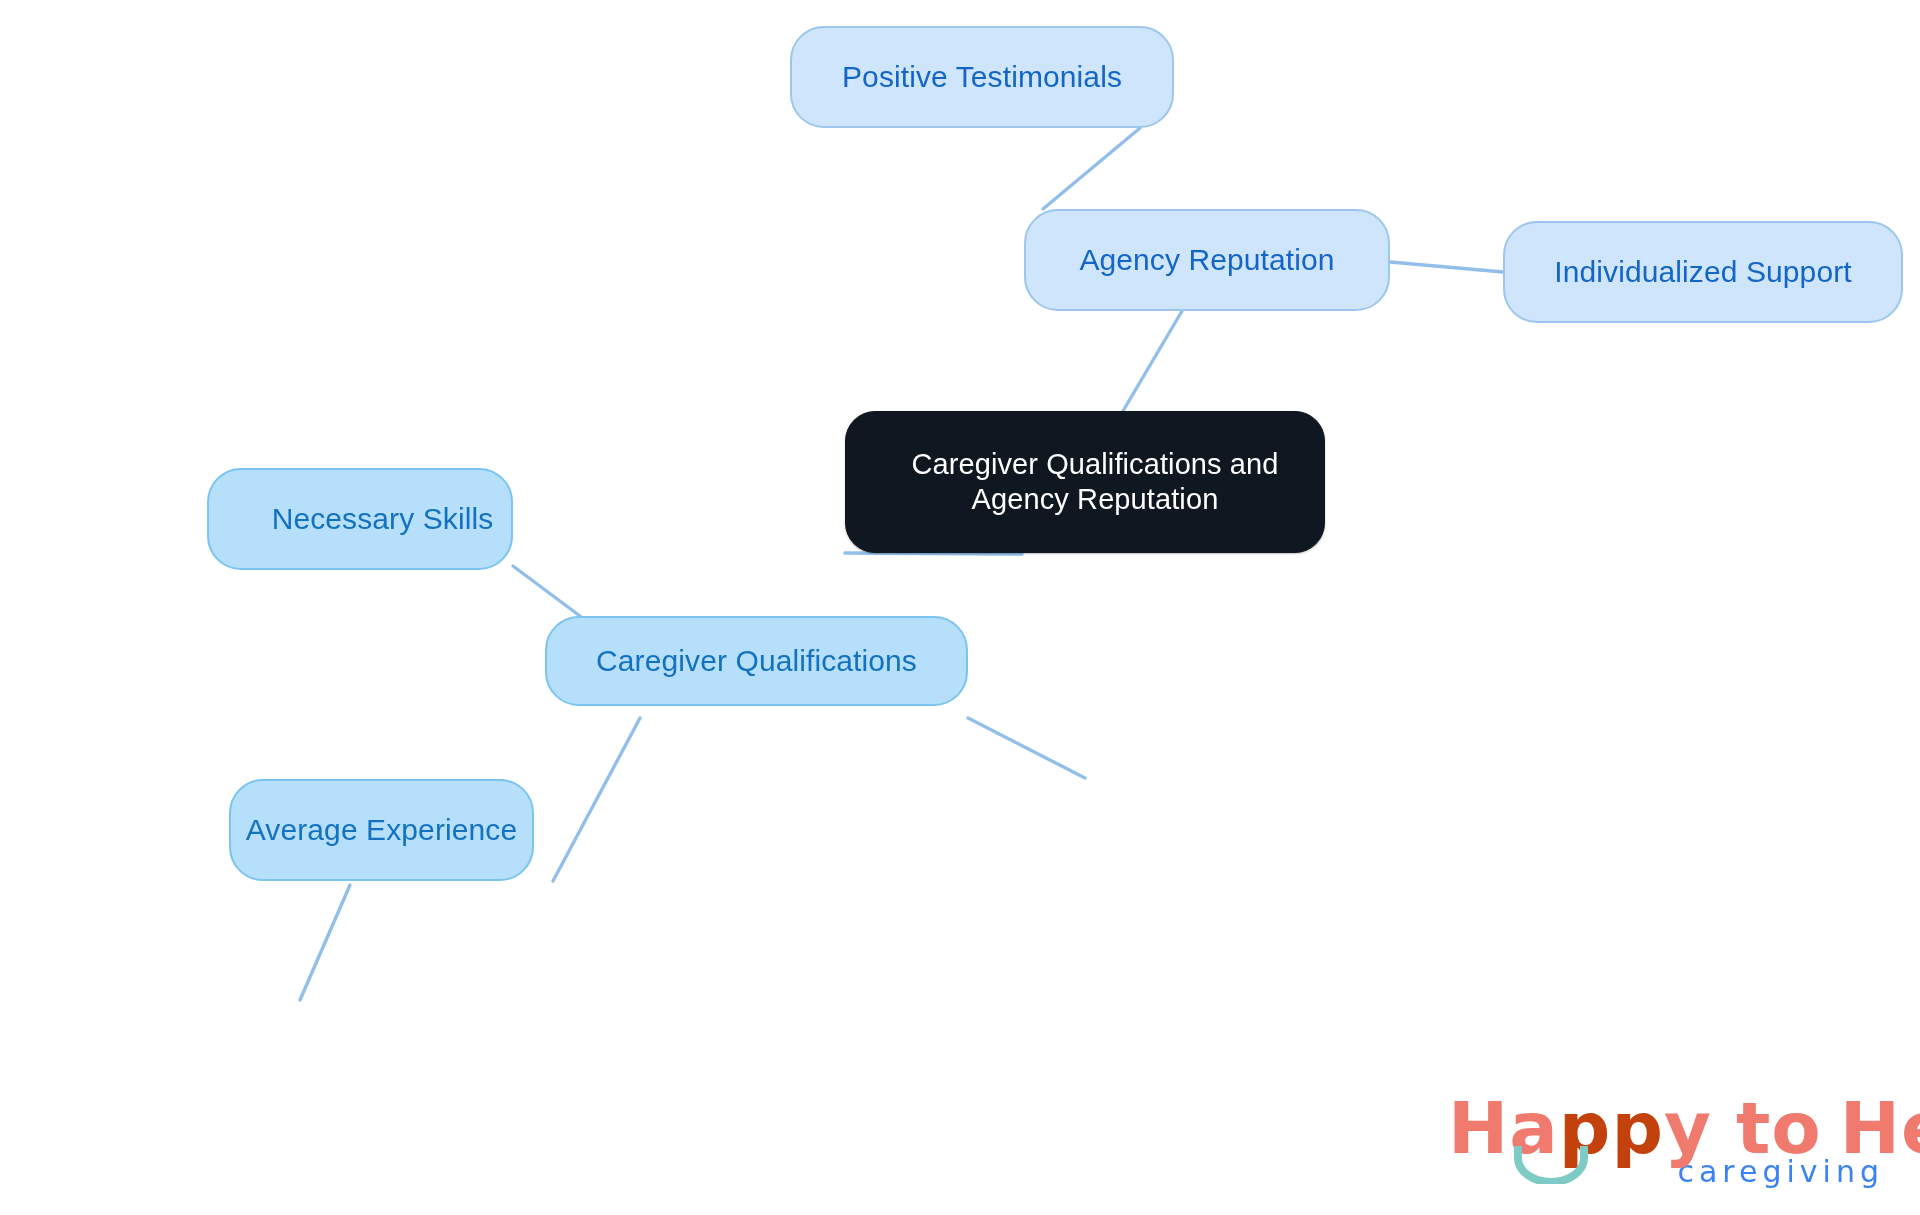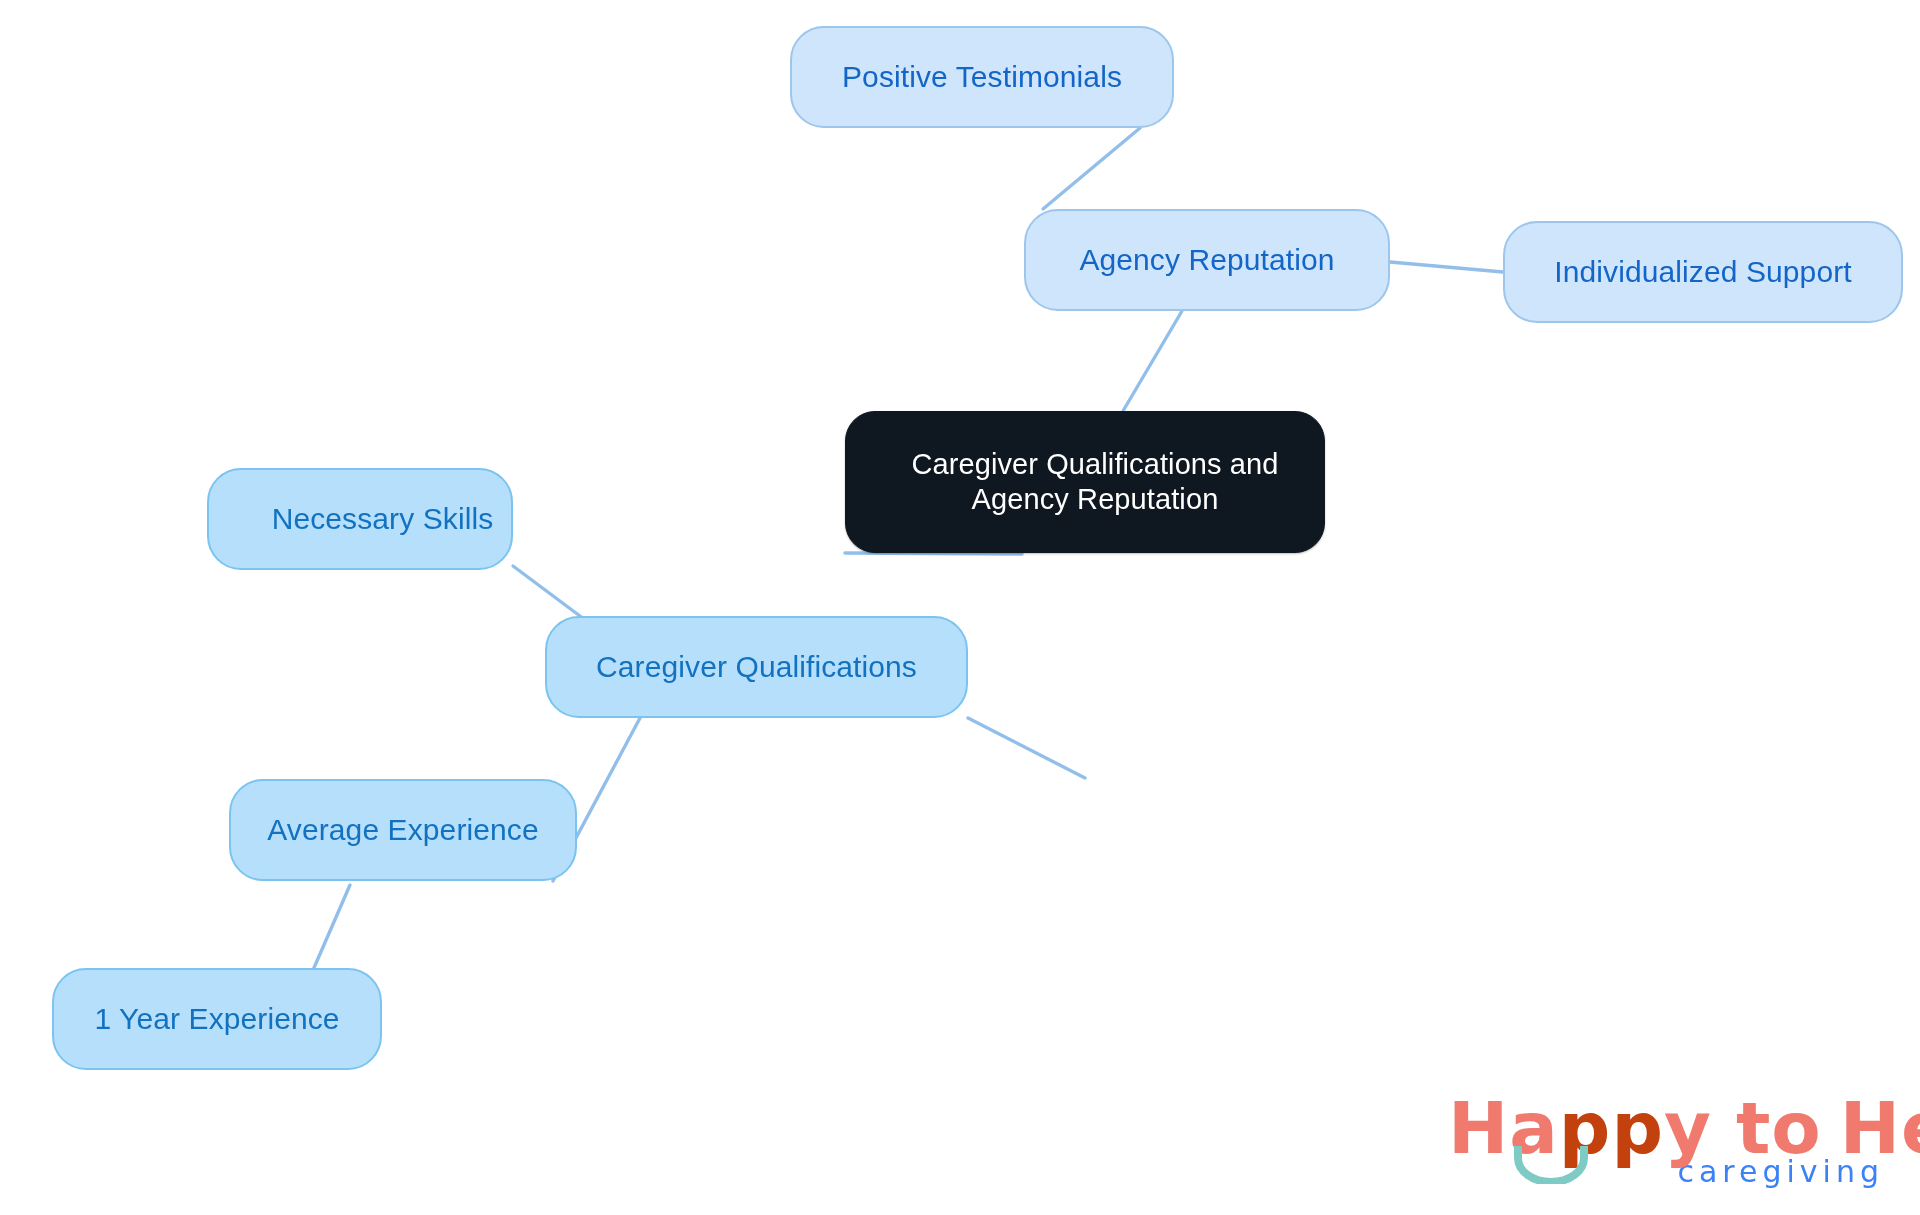--- a/index.html
+++ b/index.html
@@ -138,35 +138,32 @@
   </div>
 
   <div class="node node-branch-a" style="left:1503px; top:221px; width:400px; height:102px;">
     <span>Individualized Support</span>
   </div>
 
   <div class="node node-branch-a" style="left:790px; top:26px; width:384px; height:102px;">
     <span>Positive Testimonials</span>
   </div>
 
-  <div class="node node-branch-b" style="left:545px; top:616px; width:423px; height:102px;">
+  <div class="node node-branch-b" style="left:545px; top:616px; width:423px; height:90px;">
     <span>Caregiver Qualifications</span>
   </div>
 
   <div class="node node-branch-b" style="left:207px; top:468px; width:306px; height:102px;padding-left:45px;">
     <span>Necessary Skills</span>
   </div>
 
-  <div class="node node-branch-b" style="left:229px; top:779px; width:348px; height:102px;">
+  <div class="node node-branch-b" style="left:229px; top:779px; width:305px; height:102px;">
     <span>Average Experience</span>
   </div>
 
-  <div class="node node-branch-b" style="left:52px; top:968px; width:330px; height:102px;">
-    <span>1 Year Experience</span>
-  </div>
 
 
   <div id="logo" style="left:1448px; top:1092px; width:440px;">
     <div class="logo-main" style="position:relative;">
       <span class="logo-coral">H</span><span class="logo-coral">a</span><span class="logo-teal">pp</span><span class="logo-coral">y</span><span class="logo-coral" style="margin-left:24px;">to</span><span class="logo-coral" style="margin-left:18px;">Help</span>
       <svg class="logo-smile" viewBox="0 0 74 40" xmlns="http://www.w3.org/2000/svg">
         <path d="M4 2 L4 14 A33 24 0 0 0 70 14 L70 2" fill="none" stroke="#7ecac5" stroke-width="8" stroke-linecap="butt"></path>
       </svg>
     </div>
     <div class="logo-sub">caregiving</div>

